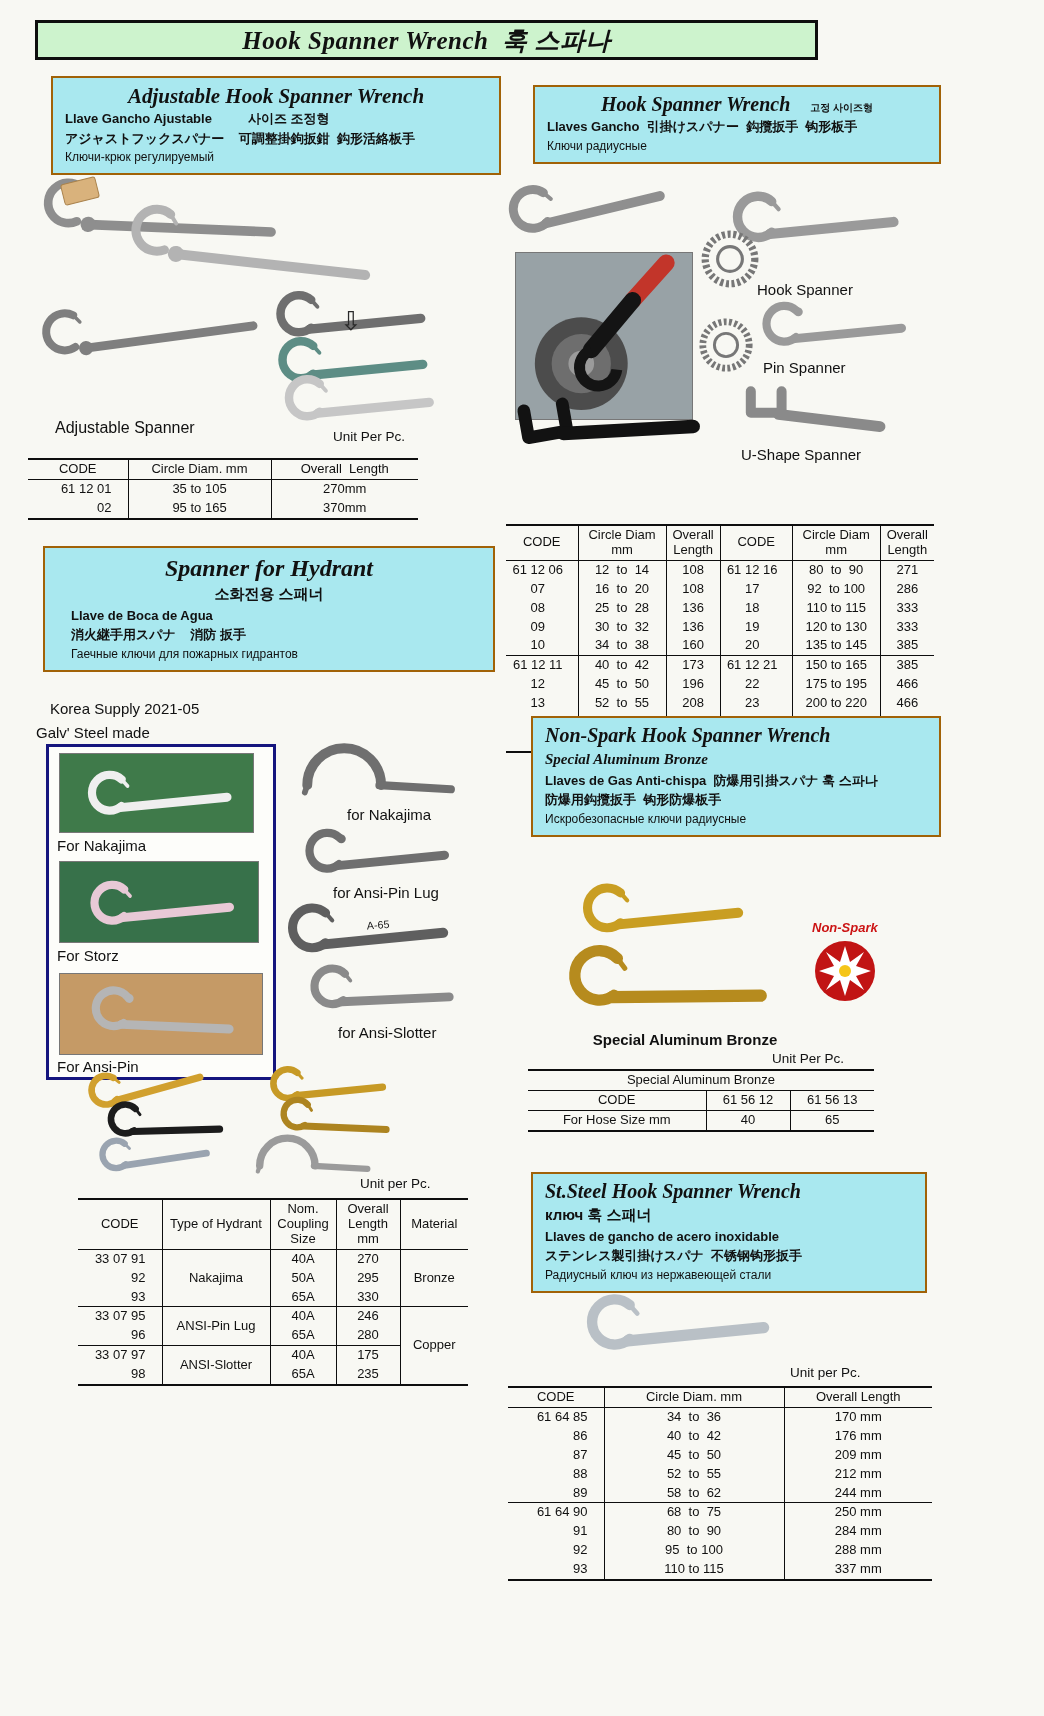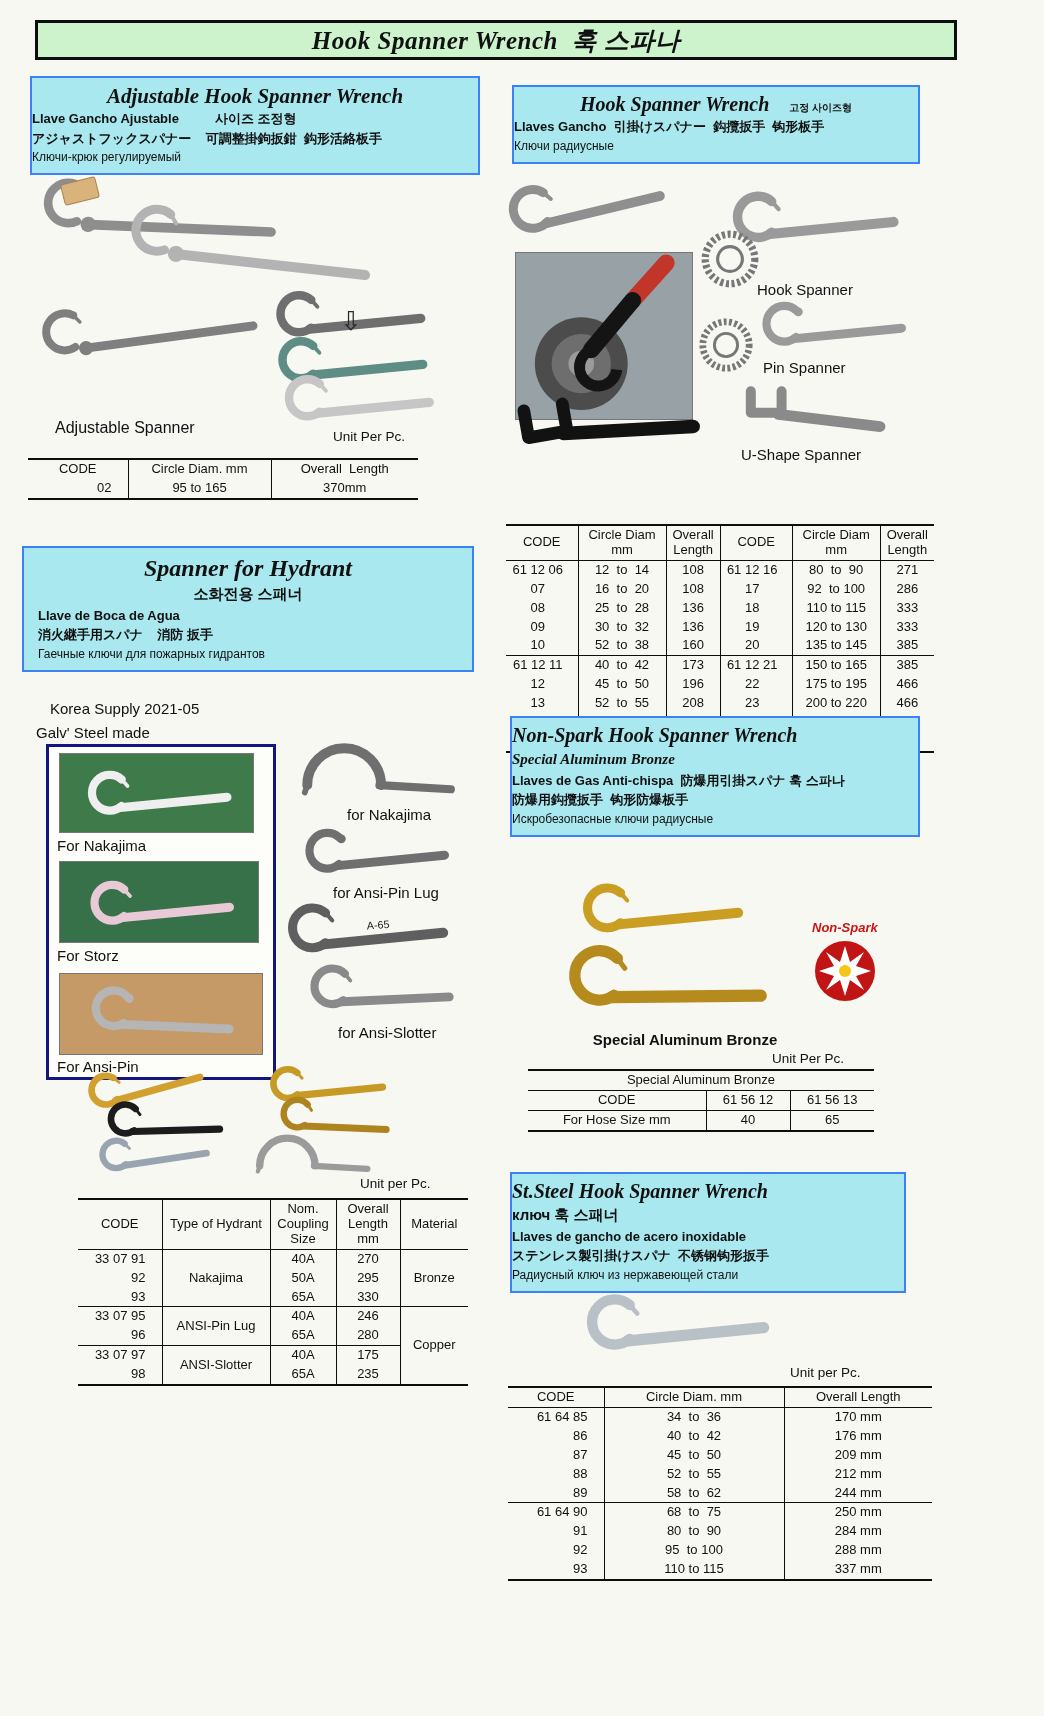--- a/index.html
+++ b/index.html
@@ -4,21 +4,21 @@
 <style>
   * { box-sizing: border-box; margin: 0; padding: 0; }
   html, body { background: #e8e8e4; }
   .page { position: relative; width: 1044px; height: 1716px; margin: 0 auto;
           background: #f8f8f3; font-family: "Liberation Sans", sans-serif; color: #111; overflow: hidden; }
   .abs { position: absolute; }
   .banner { display: flex; align-items: center; justify-content: center;
             background: var(--banner-bg, #cdf3cd); border: 3px solid #0e0e0e; }
   .banner span { font-family: "Liberation Serif", serif; font-weight: bold; font-style: italic;
                  font-size: 25px; letter-spacing: .5px; white-space: pre; }
-  .secbox { background: var(--header-bg, #a9e8ef); border: 2px solid #3b82f6; padding: 5px 0 7px; }
+  .secbox { background: var(--header-bg, #a9e8ef); border: 2px solid #a16207; padding: 5px 12px 7px; margin-left: 21px; }
   .sec-title { font-family: "Liberation Serif", serif; font-weight: bold; font-style: italic;
                font-size: 21px; text-align: center; line-height: 1.25; white-space: pre; }
   .sec-title.lg { font-size: 24px; }
   .titlerow { display: flex; align-items: baseline; justify-content: center; gap: 20px; }
   .title-side { font-size: 10px; font-weight: bold; font-family: "Liberation Sans", sans-serif; }
   .ln { font-size: 13px; font-weight: bold; white-space: pre-wrap; line-height: 1.5; }
   .ln.sm { font-size: 12px; font-weight: normal; }
   .ln.big { font-size: 15px; }
   .ln.ctr { text-align: center; }
   .ln.ind { padding-left: 14px; }
@@ -85,21 +85,21 @@
           <path d="M20 55 L17 64" stroke-width="7"></path>
         </g>
       </g>
       <g id="sym-nut">
         <circle cx="30" cy="30" r="24" fill="none" stroke="currentColor" stroke-width="7" stroke-dasharray="3 2.5"></circle>
         <circle cx="30" cy="30" r="12" fill="none" stroke="currentColor" stroke-width="3"></circle>
       </g>
     </defs>
   </svg>
 
-  <div class="banner abs" style="left:35px;top:20px;width:922px;height:40px">
+  <div class="banner abs" style="left:35px;top:20px;width:783px;height:40px">
     <span>Hook Spanner Wrench  훅 스파나</span>
   </div>
 
   <div class="secbox abs" style="left:30px;top:76px;width:450px">
     <div class="sec-title">Adjustable Hook Spanner Wrench</div>
     <div class="ln">Llave Gancho Ajustable          사이즈 조정형</div>
     <div class="ln">アジャストフックスパナー    可調整掛鉤扳鉗  鈎形活絡板手</div>
     <div class="ln sm">Ключи-крюк регулируемый</div>
   </div>
 
@@ -143,20 +143,25 @@
     <colgroup>
         <col style="width:100px">
         <col style="width:143px">
         <col style="width:147px">
       </colgroup>
     <tbody>
         <tr>
           <th>CODE</th>
           <th>Circle Diam. mm</th>
           <th>Overall  Length</th>
+        </tr>
+        <tr class="hl">
+          <td>61 12 01</td>
+          <td>35 to 105</td>
+          <td>270mm</td>
         </tr>
         <tr>
           <td>02</td>
           <td>95 to 165</td>
           <td>370mm</td>
         </tr>
       </tbody>
   </table>
 
   <div class="secbox abs" style="left:22px;top:546px;width:452px">
@@ -429,21 +434,21 @@
         <tr>
           <td>09</td>
           <td>30  to  32</td>
           <td>136</td>
           <td>19</td>
           <td>120 to 130</td>
           <td>333</td>
         </tr>
         <tr>
           <td>10</td>
-          <td>52  to  38</td>
+          <td>34  to  38</td>
           <td>160</td>
           <td>20</td>
           <td>135 to 145</td>
           <td>385</td>
         </tr>
         <tr class="hl">
           <td>61 12 11</td>
           <td>40  to  42</td>
           <td>173</td>
           <td>61 12 21</td>

